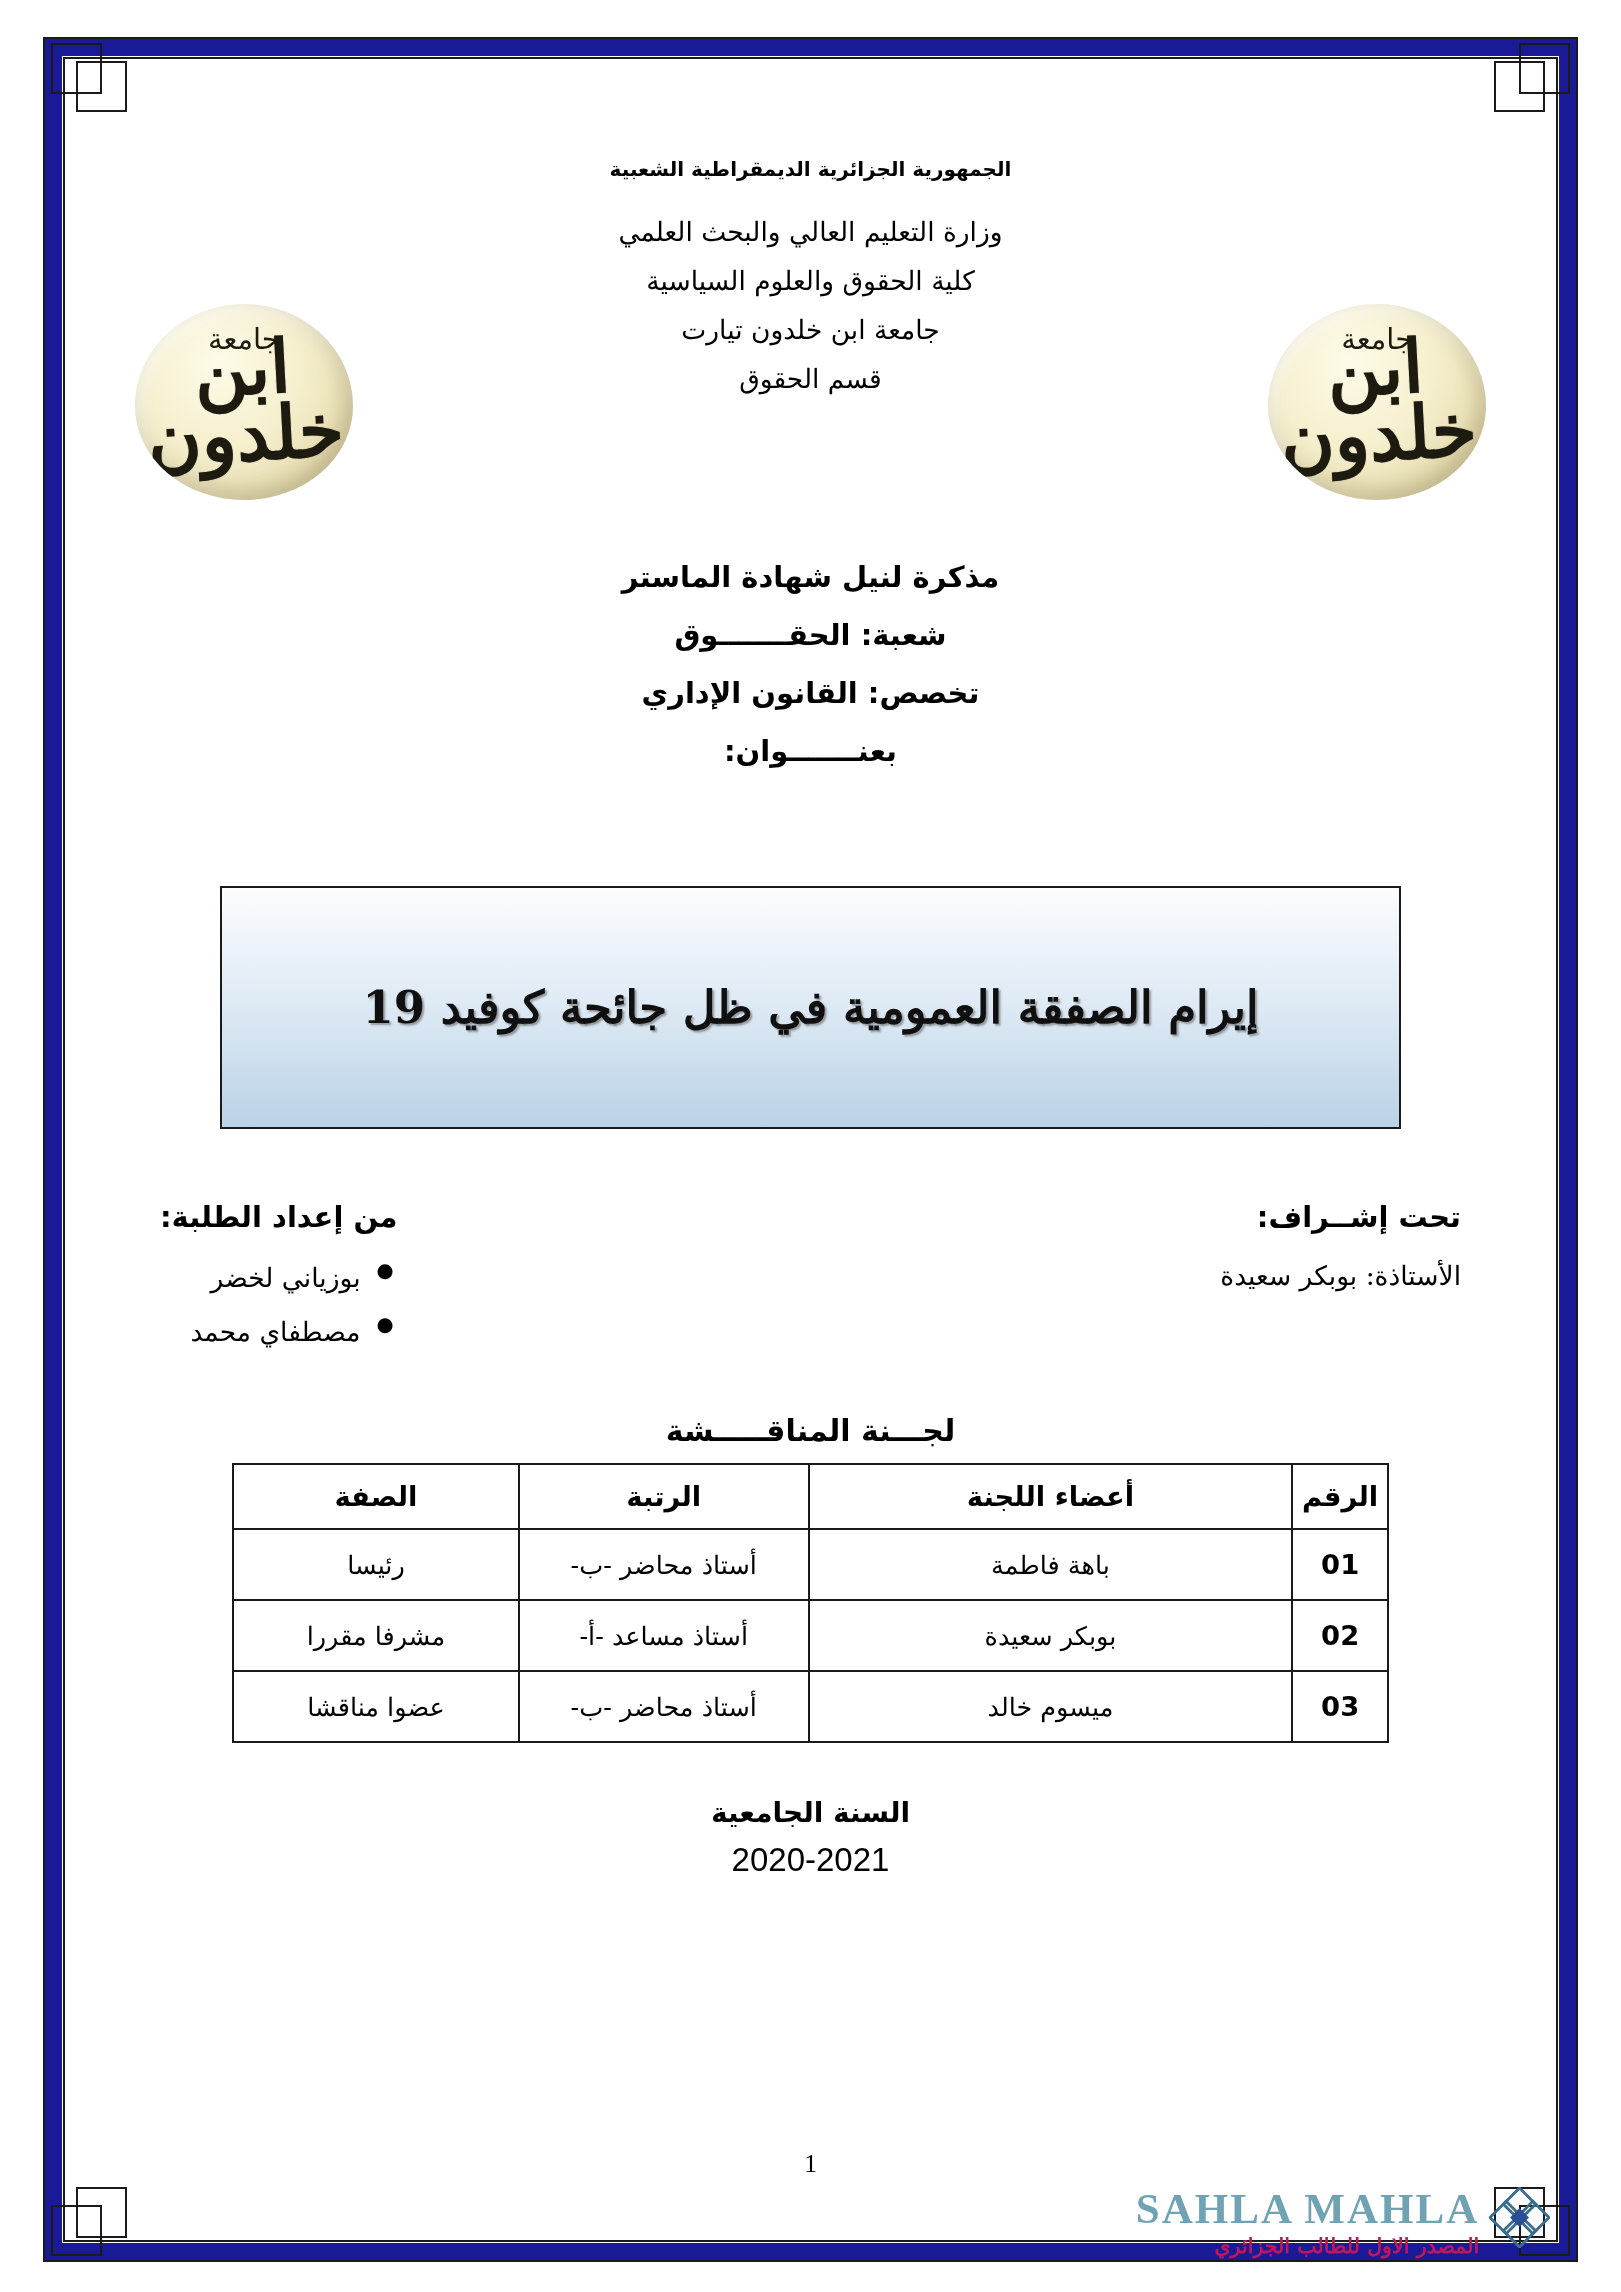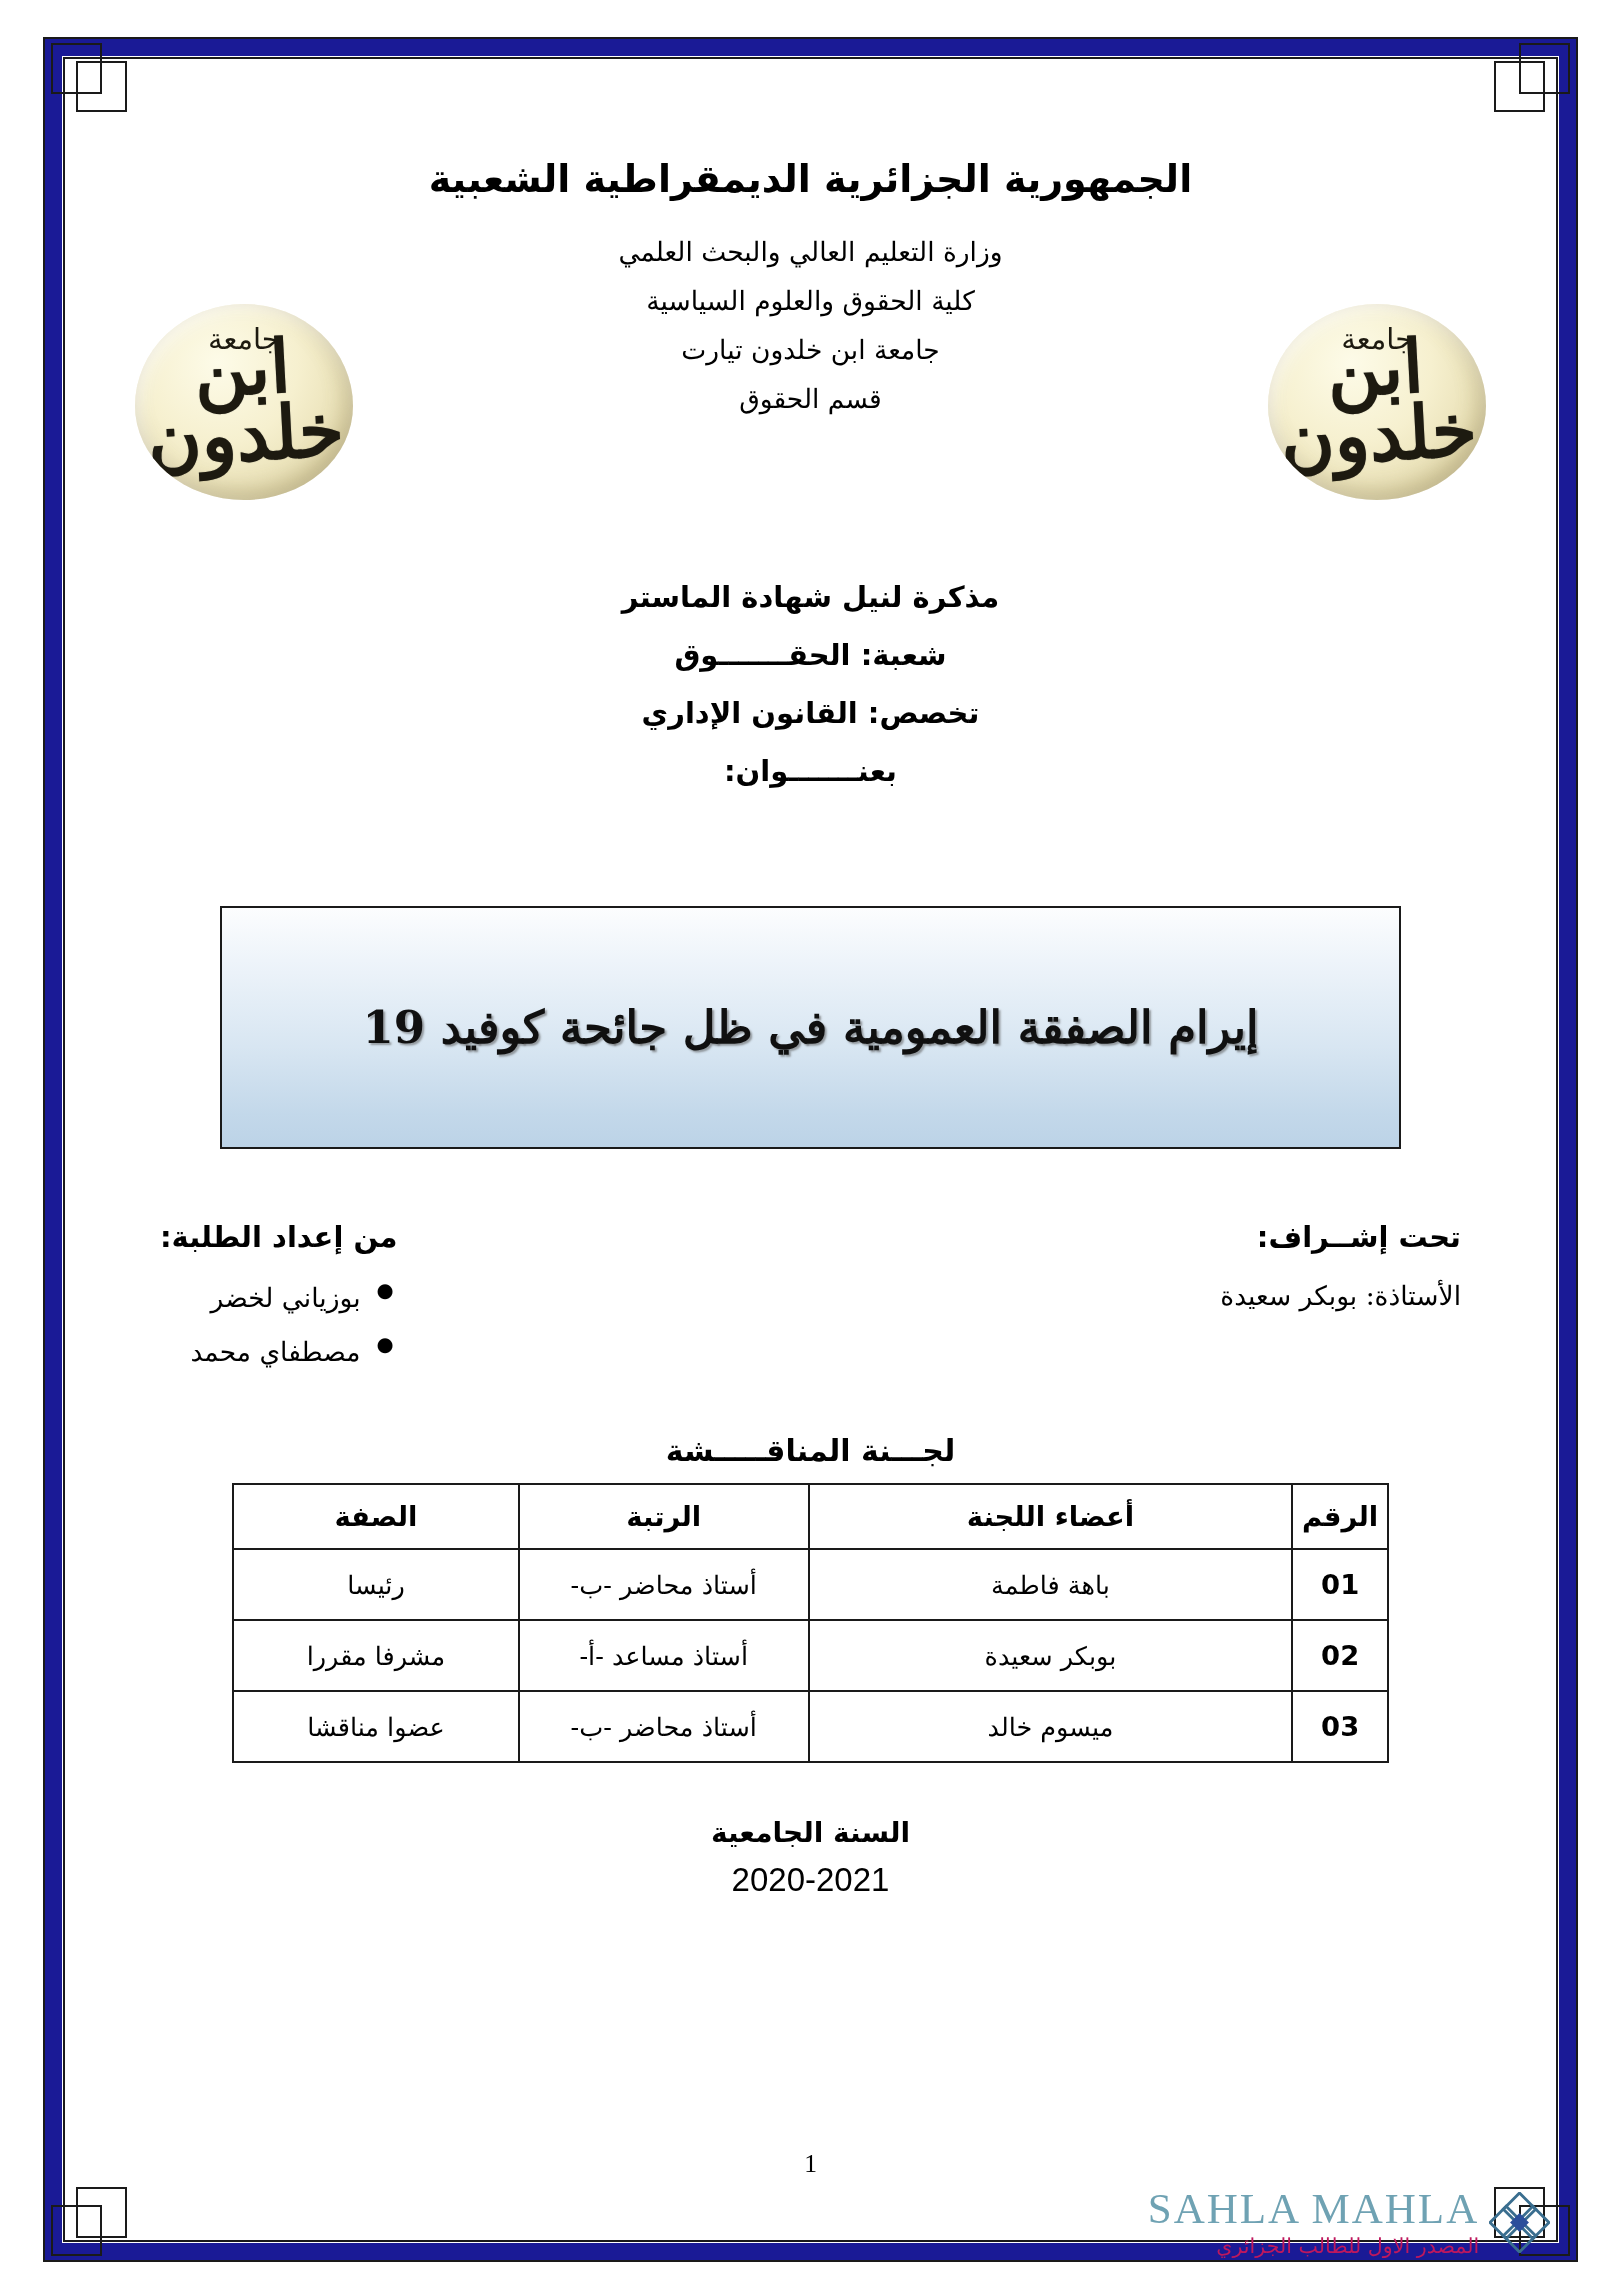--- a/index.html
+++ b/index.html
@@ -64,21 +64,21 @@
     left: 125px;
     top: 108px;
     right: 125px;
     bottom: 108px;
     text-align: center;
   }
 
   .republic {
     font-family: "DejaVu Sans", sans-serif;
     font-weight: bold;
-    font-size: 38px;
+    font-size: 20px;
     color: #000;
     letter-spacing: 0px;
     margin-top: 49px;
   }
 
   .ministry-block {
     margin-top: 25.5px;
     font-family: "DejaVu Serif", serif;
     font-size: 26.5px;
     line-height: 1.85;
@@ -271,23 +271,24 @@
     font-size: 25.5px;
     color: #000;
   }
 
   
   .watermark {
     position: absolute;
     right: 71px;
     bottom: 35px;
     display: flex;
-    align-items: center;
+    align-items: flex-start;
     gap: 9.8px;
     direction: ltr;
+    font-weight: bold;
   }
   .wm-text { text-align: right; }
   .wm-en {
     font-family: "Liberation Serif", serif;
     font-size: 43px;
     letter-spacing: 2px;
     color: #6fa2b3;
     line-height: 1;
   }
   .wm-ar {

